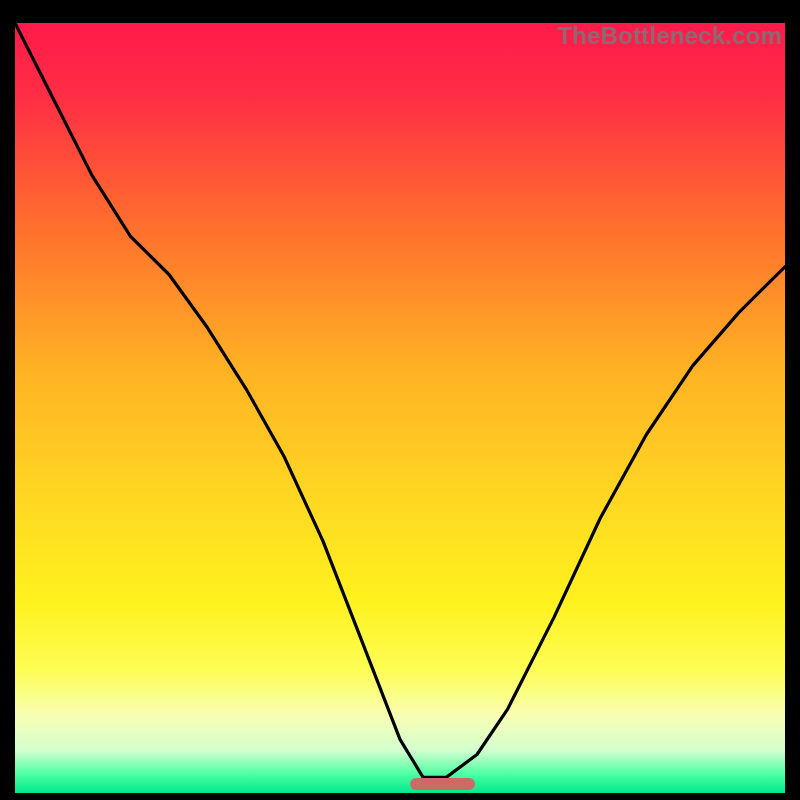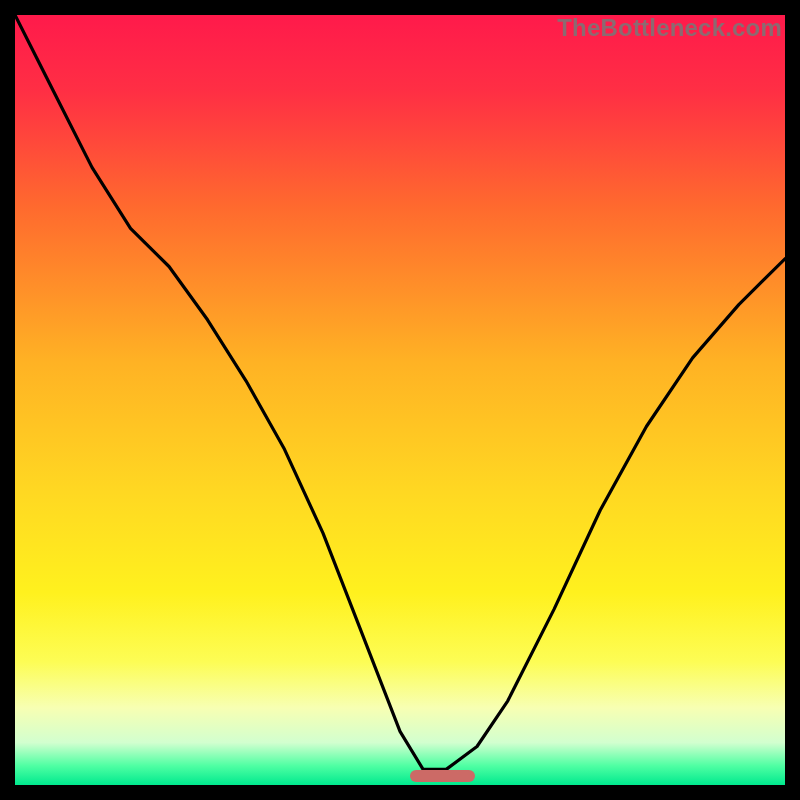--- a/index.html
+++ b/index.html
@@ -6,21 +6,21 @@
     margin: 0;
     padding: 0;
     width: 800px;
     height: 800px;
     background: #000;
     overflow: hidden;
   }
   .frame {
     position: absolute;
     left: 0;
-    top: 0;
+    top: 8px;
     width: 800px;
     height: 580px;
     background: #000;
   }
   .plot {
     position: absolute;
     left: 15px;
     top: 15px;
     width: 770px;
     height: 770px;

